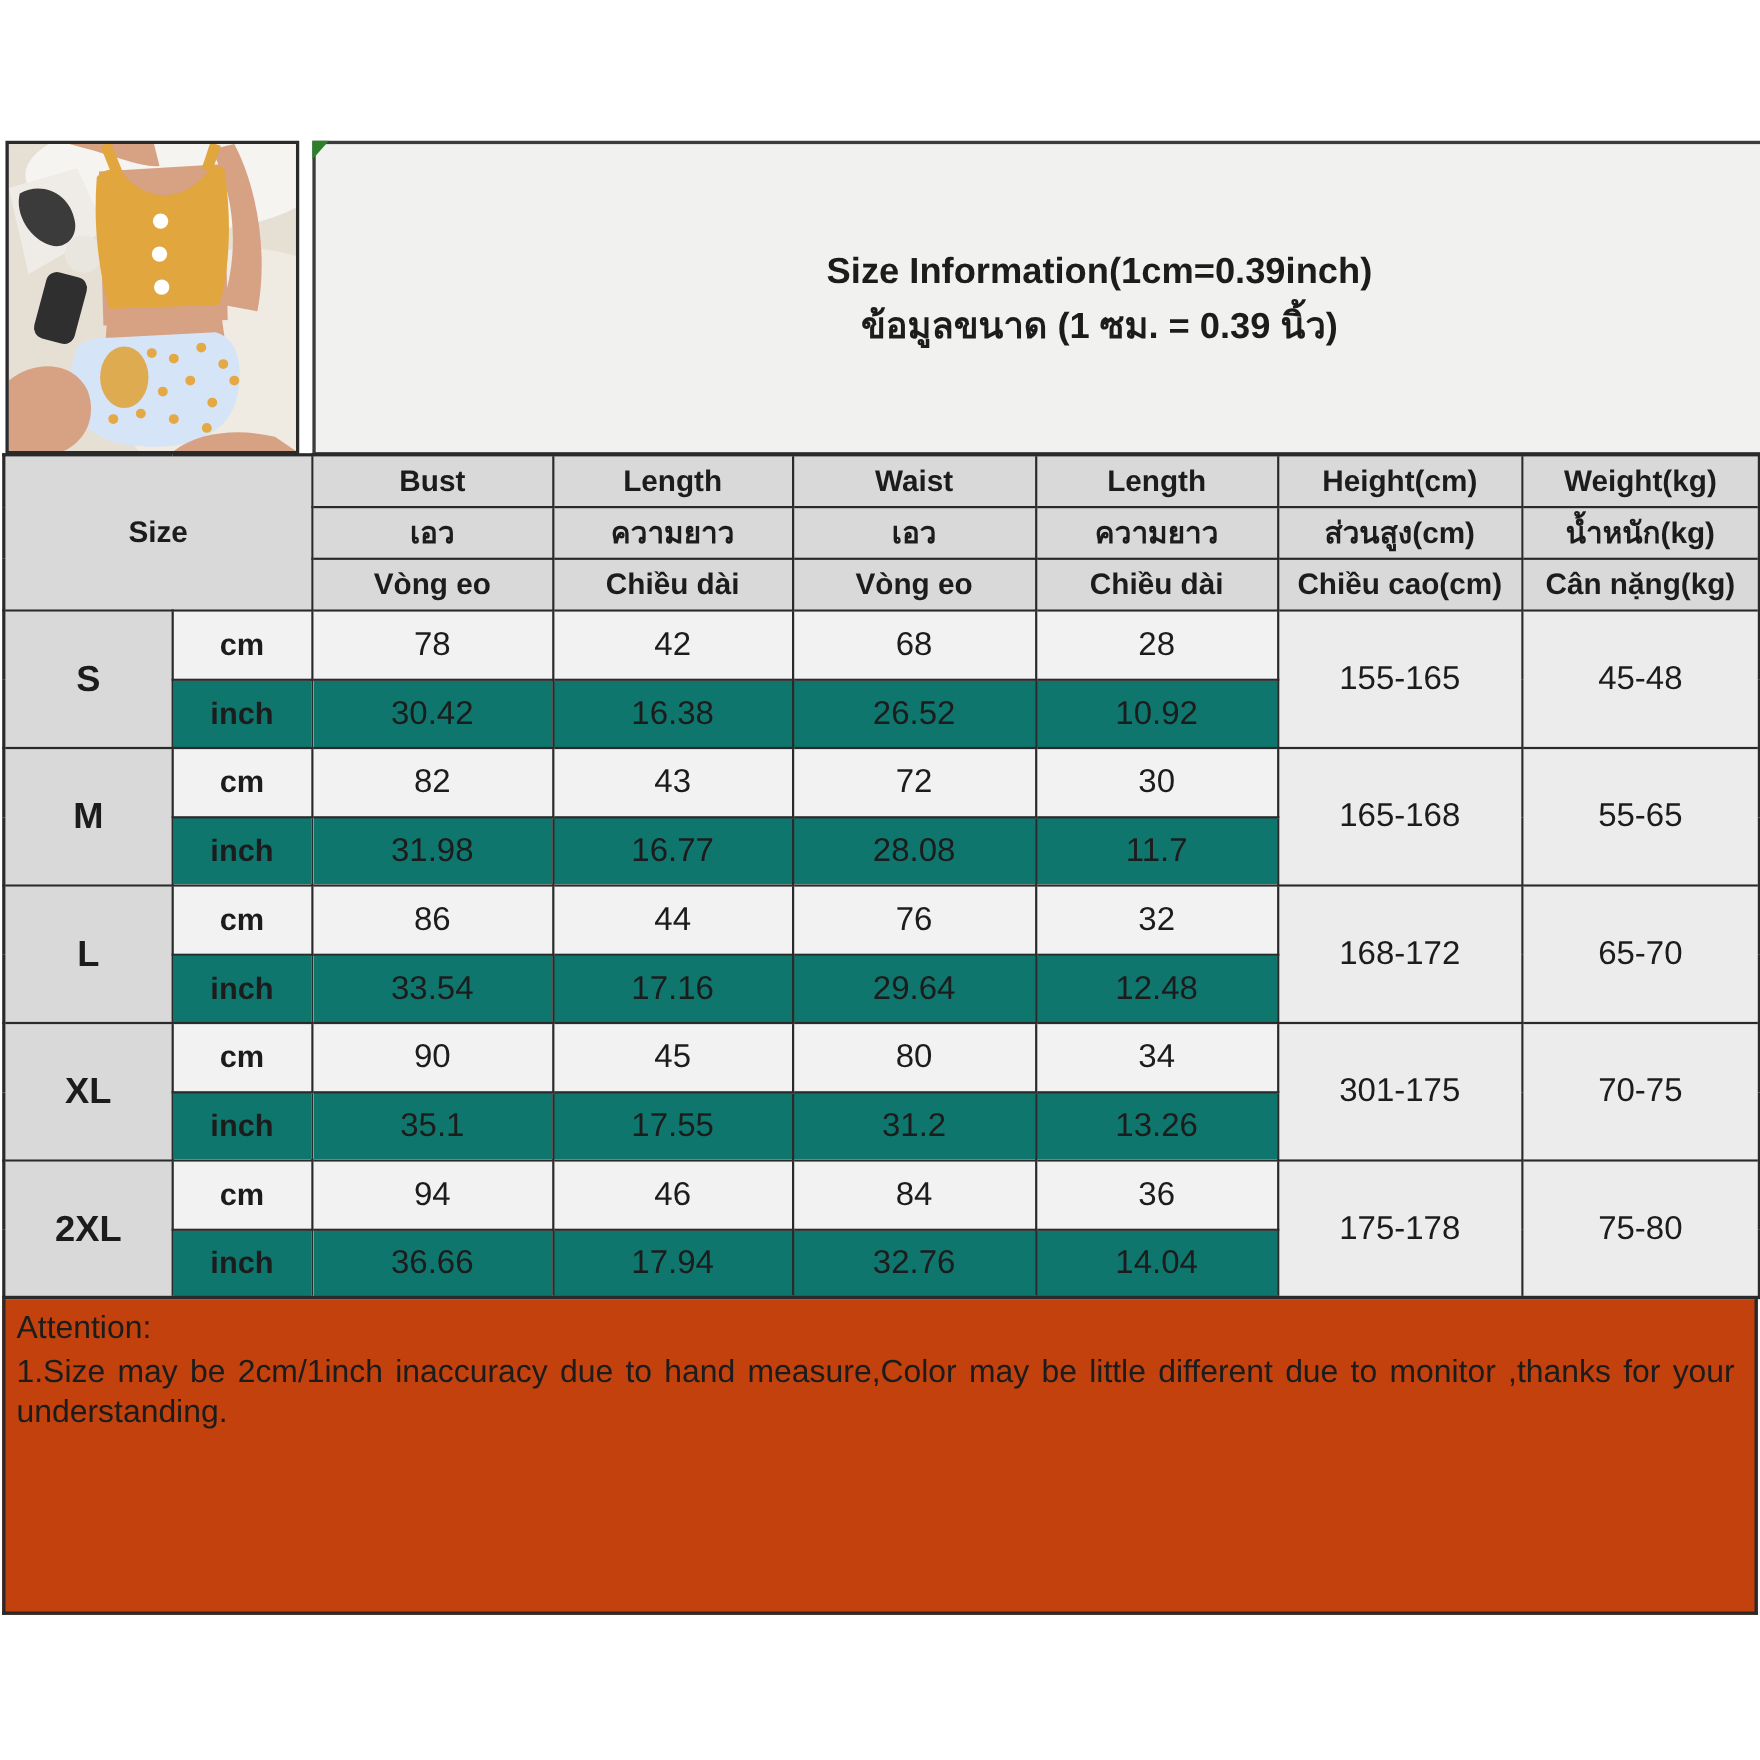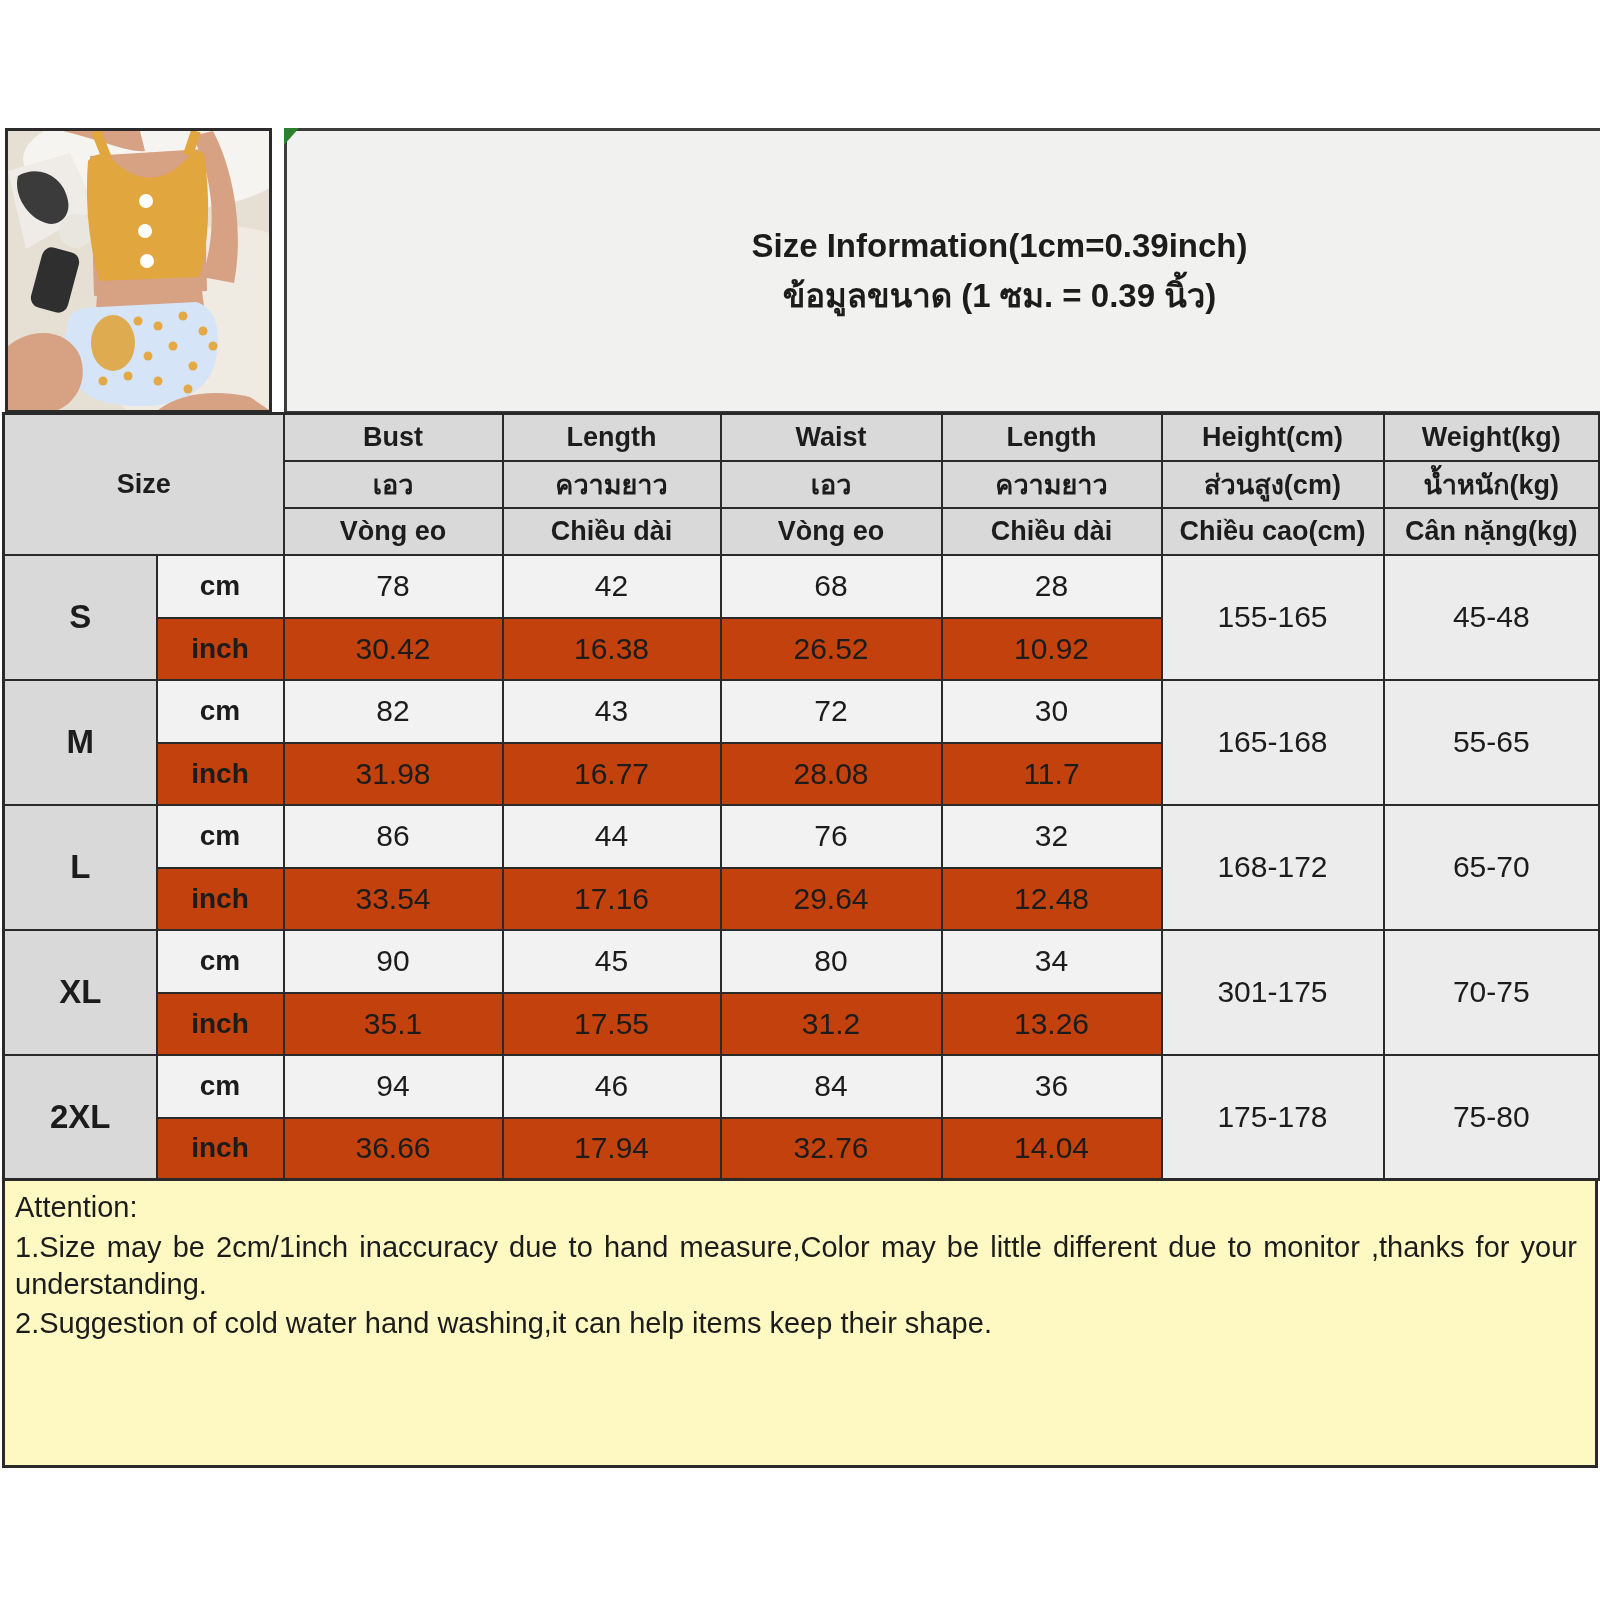--- a/index.html
+++ b/index.html
@@ -50,30 +50,30 @@
   .size-table td {
     border: 2px solid #2a2a2a;
     text-align: center; vertical-align: middle;
     padding: 0; overflow: hidden;
   }
   .hdr td { height: 47px; font-weight: bold; font-size: 27px; background: #d9d9d9; }
   .size-cell { font-size: 46px; font-weight: bold; background: #d9d9d9; }
   .size-label { font-size: 33px; font-weight: bold; background: #d9d9d9; }
   .unit { font-weight: bold; font-size: 28px; margin-top: 30px; }
   .cm-row td { height: 63px; }
-  .inch-row td { height: 62px; background: #c2410c; }
+  .inch-row td { height: 62px; background: #0f766e; }
   .cm-bg { background: #f2f2f2; }
   .data { font-size: 30px; font-weight: normal; }
   .hw { background: #ececec; font-size: 30px; }
 
   .attention {
     border: 3px solid #2a2a2a; border-top: none;
     height: 287px;
     padding: 8px 18px 0 10px;
-    background: #fef9c3;
+    background: #c2410c;
     font-size: 29px; line-height: 1.27;
   }
   .attention p { margin: 0 0 3px 0; }
   .note-justify { text-align: justify; }
 </style>
 </head>
 <body>
 
 <div class="photo">
   <svg viewBox="0 0 261 279" preserveAspectRatio="none">
@@ -248,15 +248,14 @@
       <td class="data">17.94</td>
       <td class="data">32.76</td>
       <td class="data">14.04</td>
     </tr>
   </tbody>
     </table>
 
   <div class="attention">
     <p>Attention:</p>
     <p class="note-justify">1.Size may be 2cm/1inch inaccuracy due to hand measure,Color may be little different due to monitor ,thanks for your understanding.</p>
-    <p>2.Suggestion of cold water hand washing,it can help items keep their shape.</p>
   </div>
 </div>
 
 </body></html>

